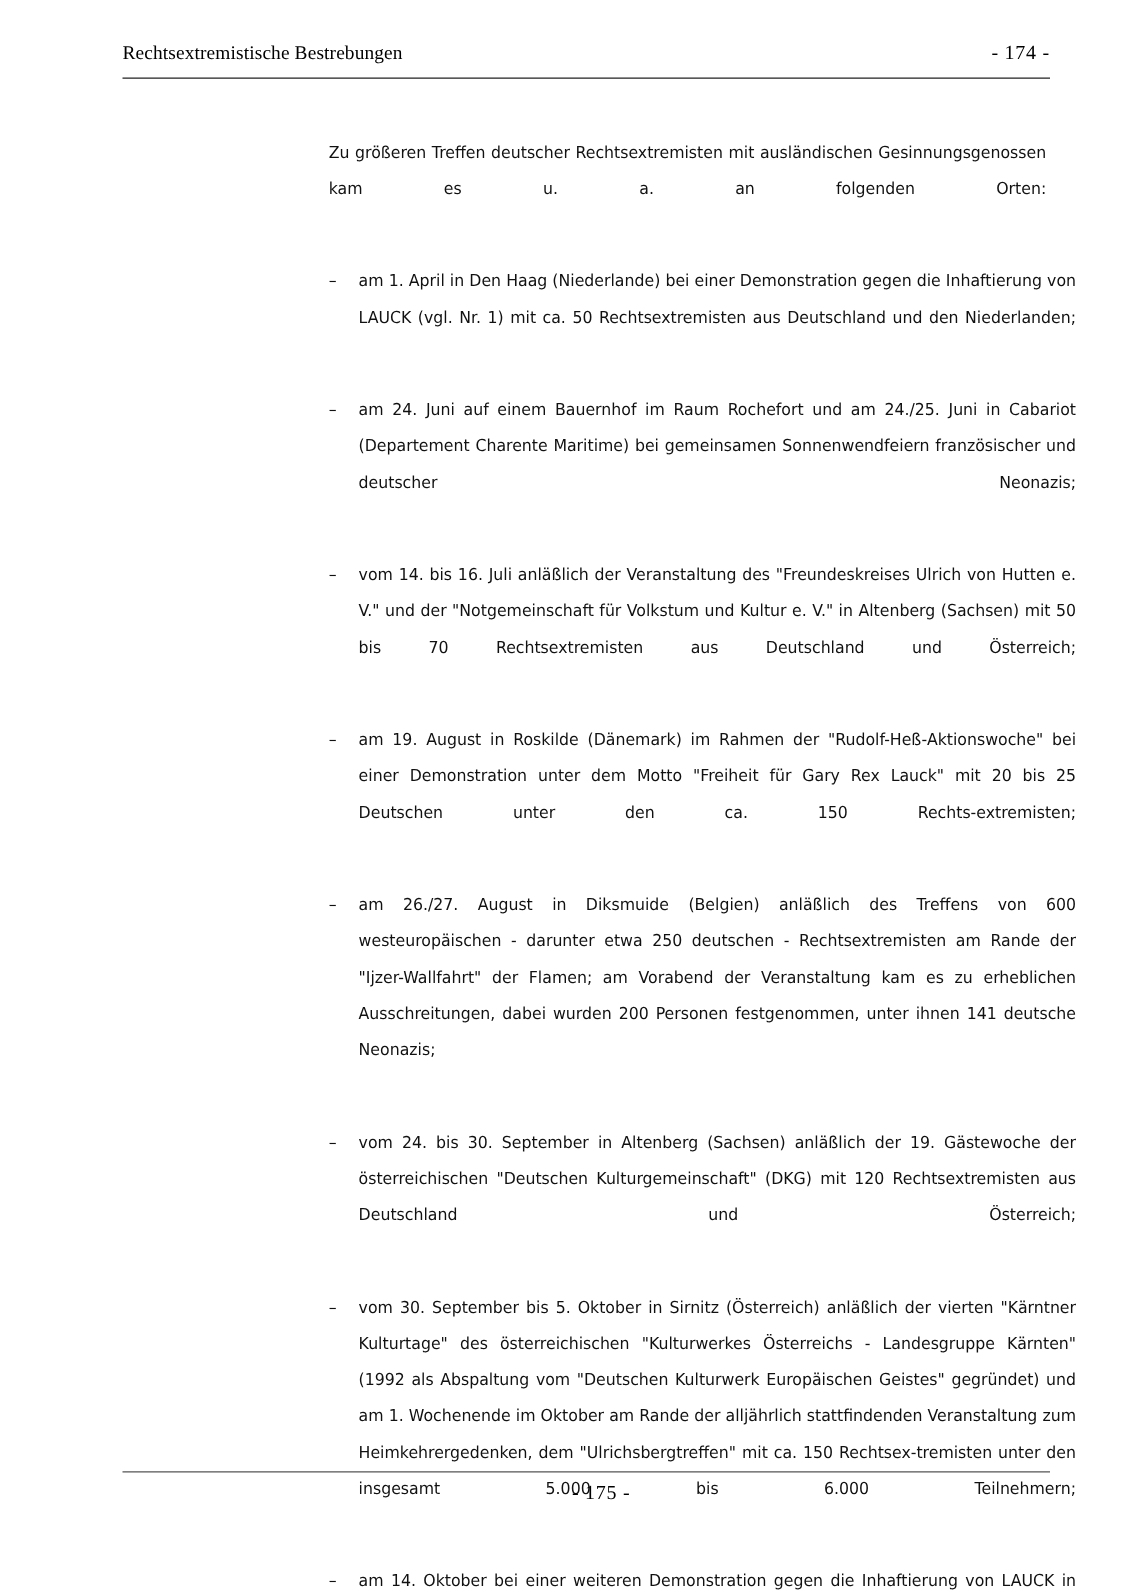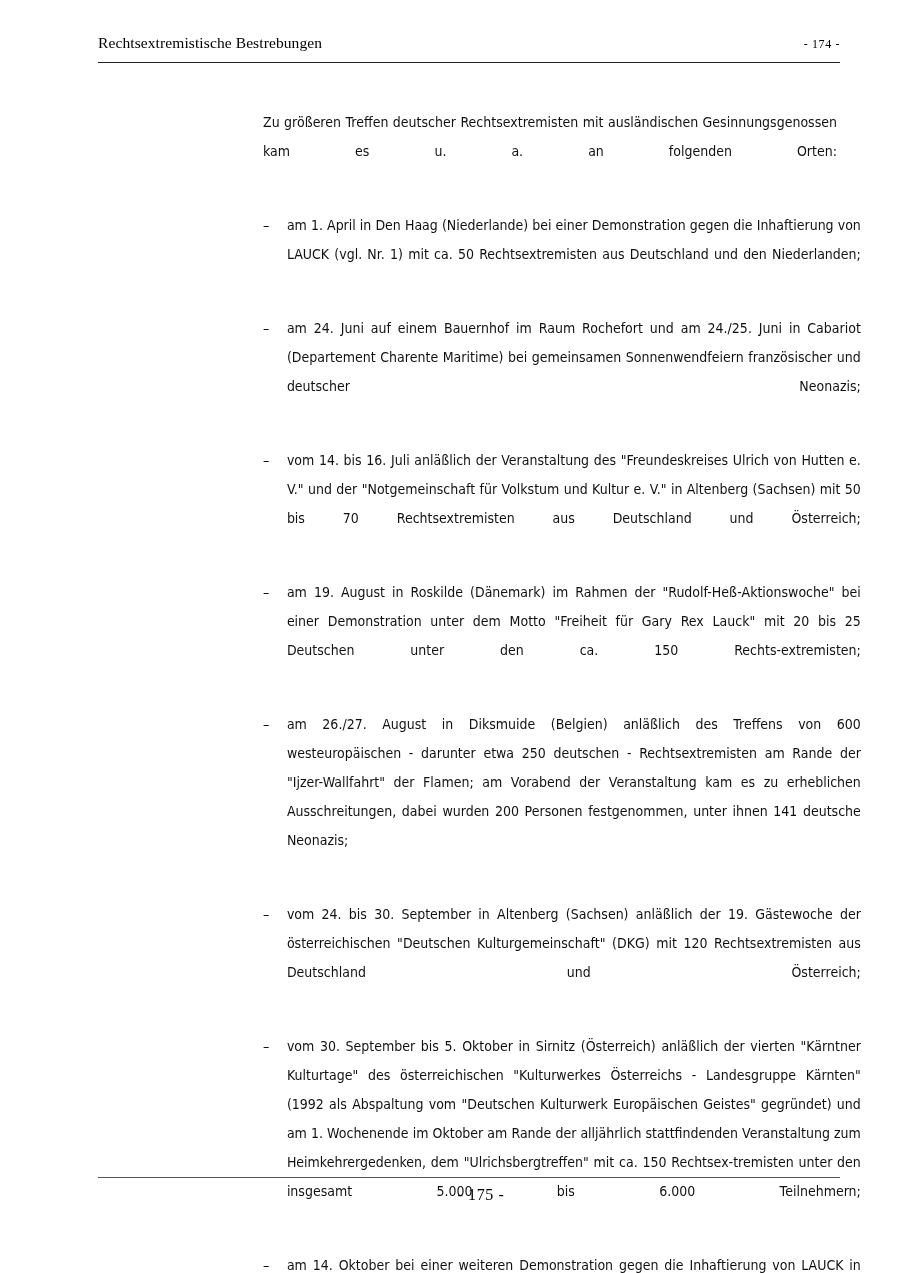--- a/index.html
+++ b/index.html
@@ -27,21 +27,21 @@
     align-items: baseline;
     justify-content: space-between;
     font-family: "Liberation Serif", "DejaVu Serif", serif;
     font-size: 15.5px;
     letter-spacing: 0.1px;
   }
   .running-head .rh-title {
     
   }
   .running-head .rh-page {
-    font-size: 12px;
+    font-size: 16px;
     letter-spacing: 0.6px;
   }
   .rule {
     position: absolute;
     left: 98px;
     width: 742px;
     height: 0;
     border-top: 1.6px solid #222222;
   }
   .rule-top { top: 62px; }

